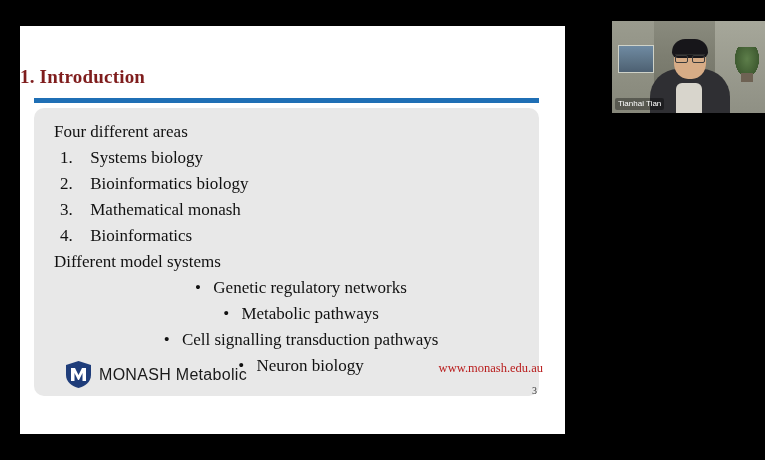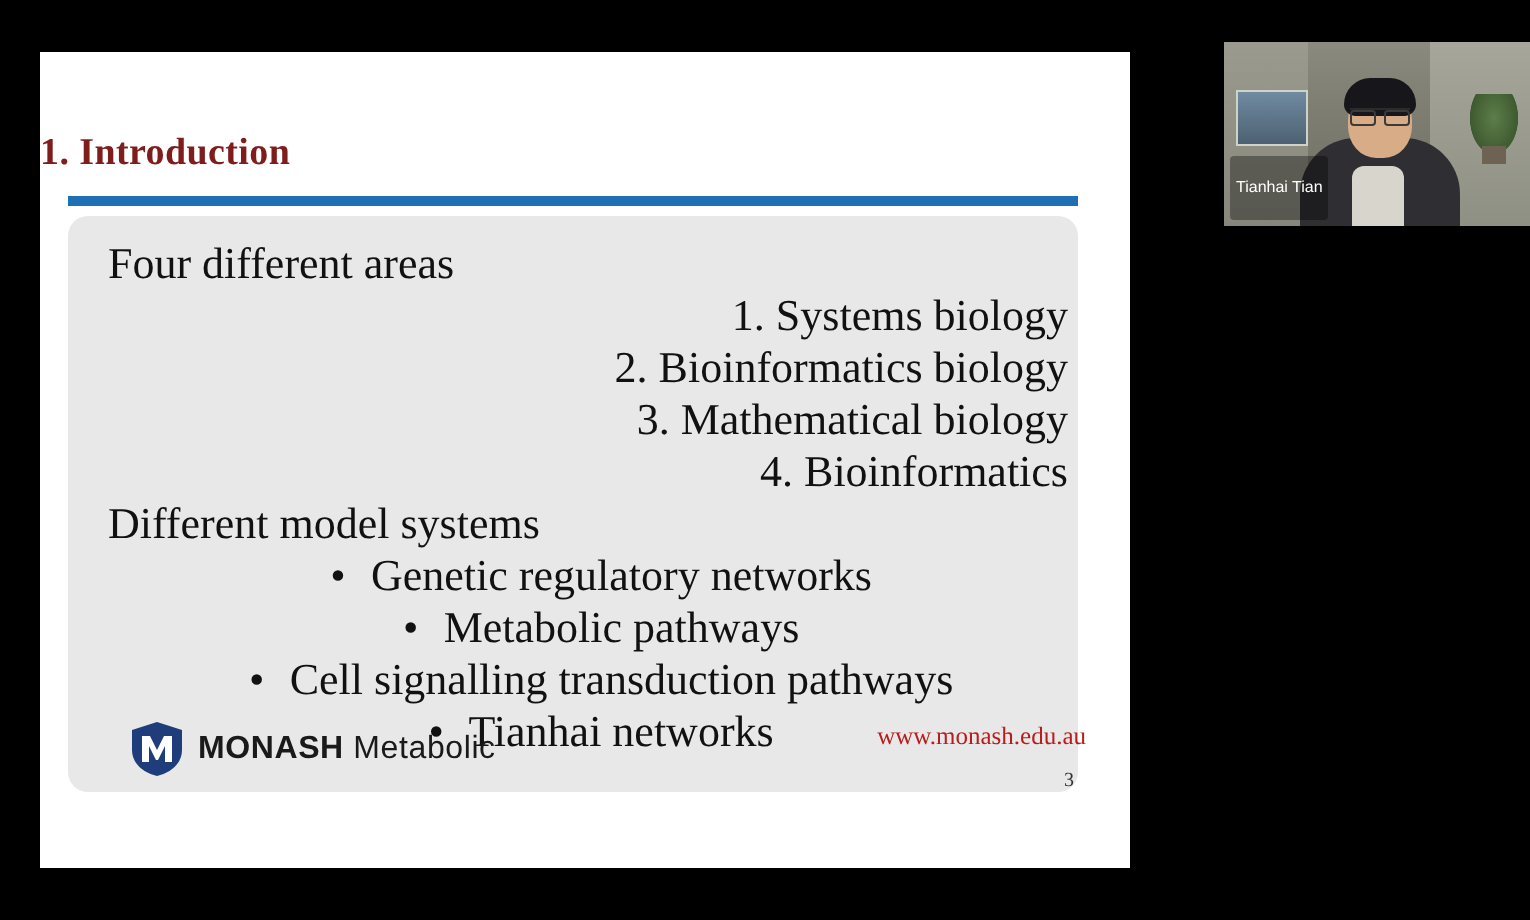--- a/index.html
+++ b/index.html
@@ -60,32 +60,31 @@
     border-radius: 10px;
   }
   #content-list {
     position: absolute;
     left: 34px;
     top: 93px;
     width: 480px;
   }
   .line {
     font-family: "Liberation Serif", serif;
-    font-size: 22px;
+    font-size: 17px;
     color: #111111;
     line-height: 26px;
     height: 26px;
     white-space: nowrap;
   }
   .line.heading {
     padding-left: 0;
   }
   .line.numbered {
     padding-left: 6px;
-    text-align: right;
   }
   .line.numbered .marker {
     display: inline-block;
     width: 26px;
   }
   .line.bulleted {
     padding-left: 6px;
     text-align: center;
   }
   .line.bulleted .marker {
@@ -106,21 +105,21 @@
     height: 27px;
     margin-right: 8px;
   }
   #monash-text {
     font-family: "Liberation Sans", sans-serif;
     font-size: 16px;
     color: #1a1a1a;
     letter-spacing: 0.3px;
   }
   #monash-text .bold {
-    font-weight: bold;
+    font-weight: normal;
   }
   #footer-url {
     position: absolute;
     right: 22px;
     bottom: 58px;
     font-family: "Liberation Serif", serif;
     font-size: 12.5px;
     color: #b91c1c;
   }
   #slide-number {
@@ -209,21 +208,21 @@
     top: 0; width: 11px; height: 6px;
     border: 1px solid #3a3a3a;
     border-radius: 2px;
   }
   #glasses:before { left: 0; }
   #glasses:after { right: 0; }
   #name-badge {
     position: absolute;
     left: 3px;
     bottom: 3px;
-    padding: 11px 3px;
+    padding: 1px 3px;
     font-family: "Liberation Sans", sans-serif;
     font-size: 8px;
     color: #ffffff;
     background: rgba(0,0,0,0.35);
     border-radius: 2px;
     line-height: 10px;
     white-space: nowrap;
   }
 </style>
 </head>
@@ -245,21 +244,21 @@
       <div class="line numbered">
         <span class="marker">1.</span>
         <span>Systems biology</span>
       </div>
       <div class="line numbered">
         <span class="marker">2.</span>
         <span>Bioinformatics biology</span>
       </div>
       <div class="line numbered">
         <span class="marker">3.</span>
-        <span>Mathematical biology</span>
+        <span>Mathematical monash</span>
       </div>
       <div class="line numbered">
         <span class="marker">4.</span>
         <span>Bioinformatics</span>
       </div>
       <div class="line heading">
         <span>Different model systems</span>
       </div>
       <div class="line bulleted">
         <span class="marker">•</span>
@@ -268,21 +267,21 @@
       <div class="line bulleted">
         <span class="marker">•</span>
         <span>Metabolic pathways</span>
       </div>
       <div class="line bulleted">
         <span class="marker">•</span>
         <span>Cell signalling transduction pathways</span>
       </div>
       <div class="line bulleted">
         <span class="marker">•</span>
-        <span>Tianhai networks</span>
+        <span>Neuron biology</span>
       </div>
     </div>
 
     <div id="footer-logo">
       <svg id="monash-shield" viewBox="0 0 25 27">
         <path d="M12.5 0 L25 4 L25 14 C25 21 19 25.5 12.5 27 C6 25.5 0 21 0 14 L0 4 Z" fill="#1f3d7a"></path>
         <path d="M5 7 L9 7 L12.5 14 L16 7 L20 7 L20 20 L16.5 20 L16.5 12 L13 19 L12 19 L8.5 12 L8.5 20 L5 20 Z" fill="#ffffff"></path>
       </svg>
       <span id="monash-text"><span class="bold">MONASH</span> <span>Metabolic</span></span>
     </div>

